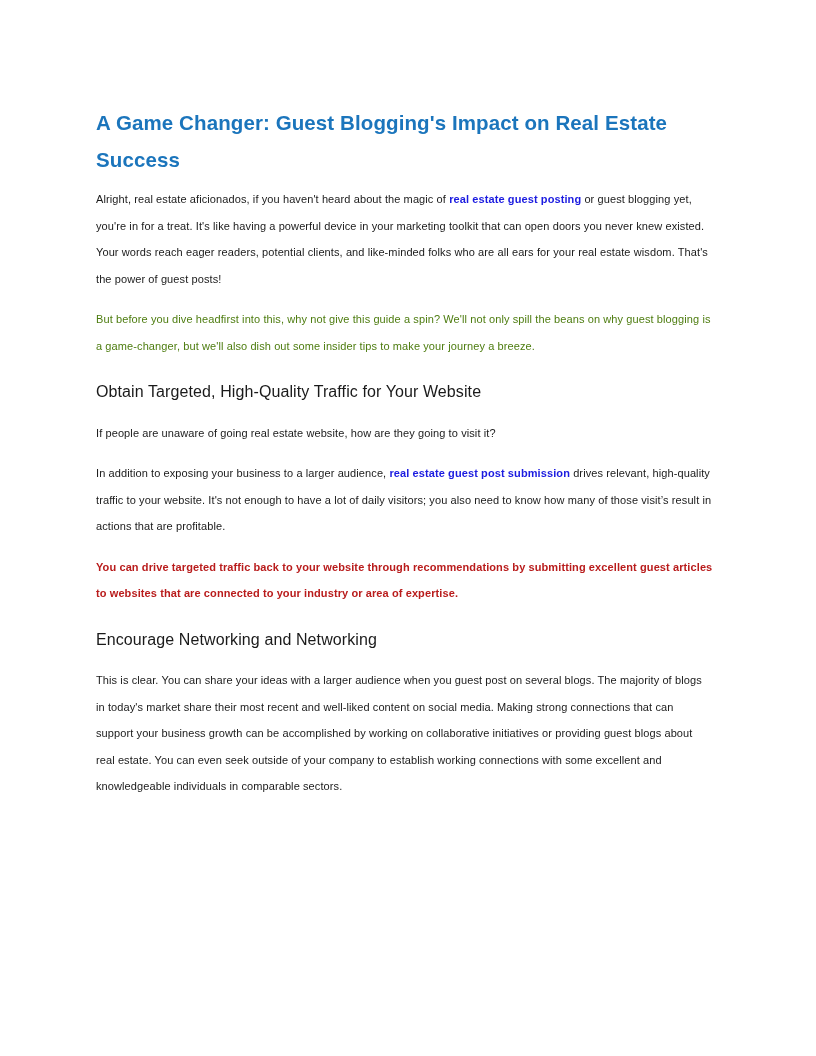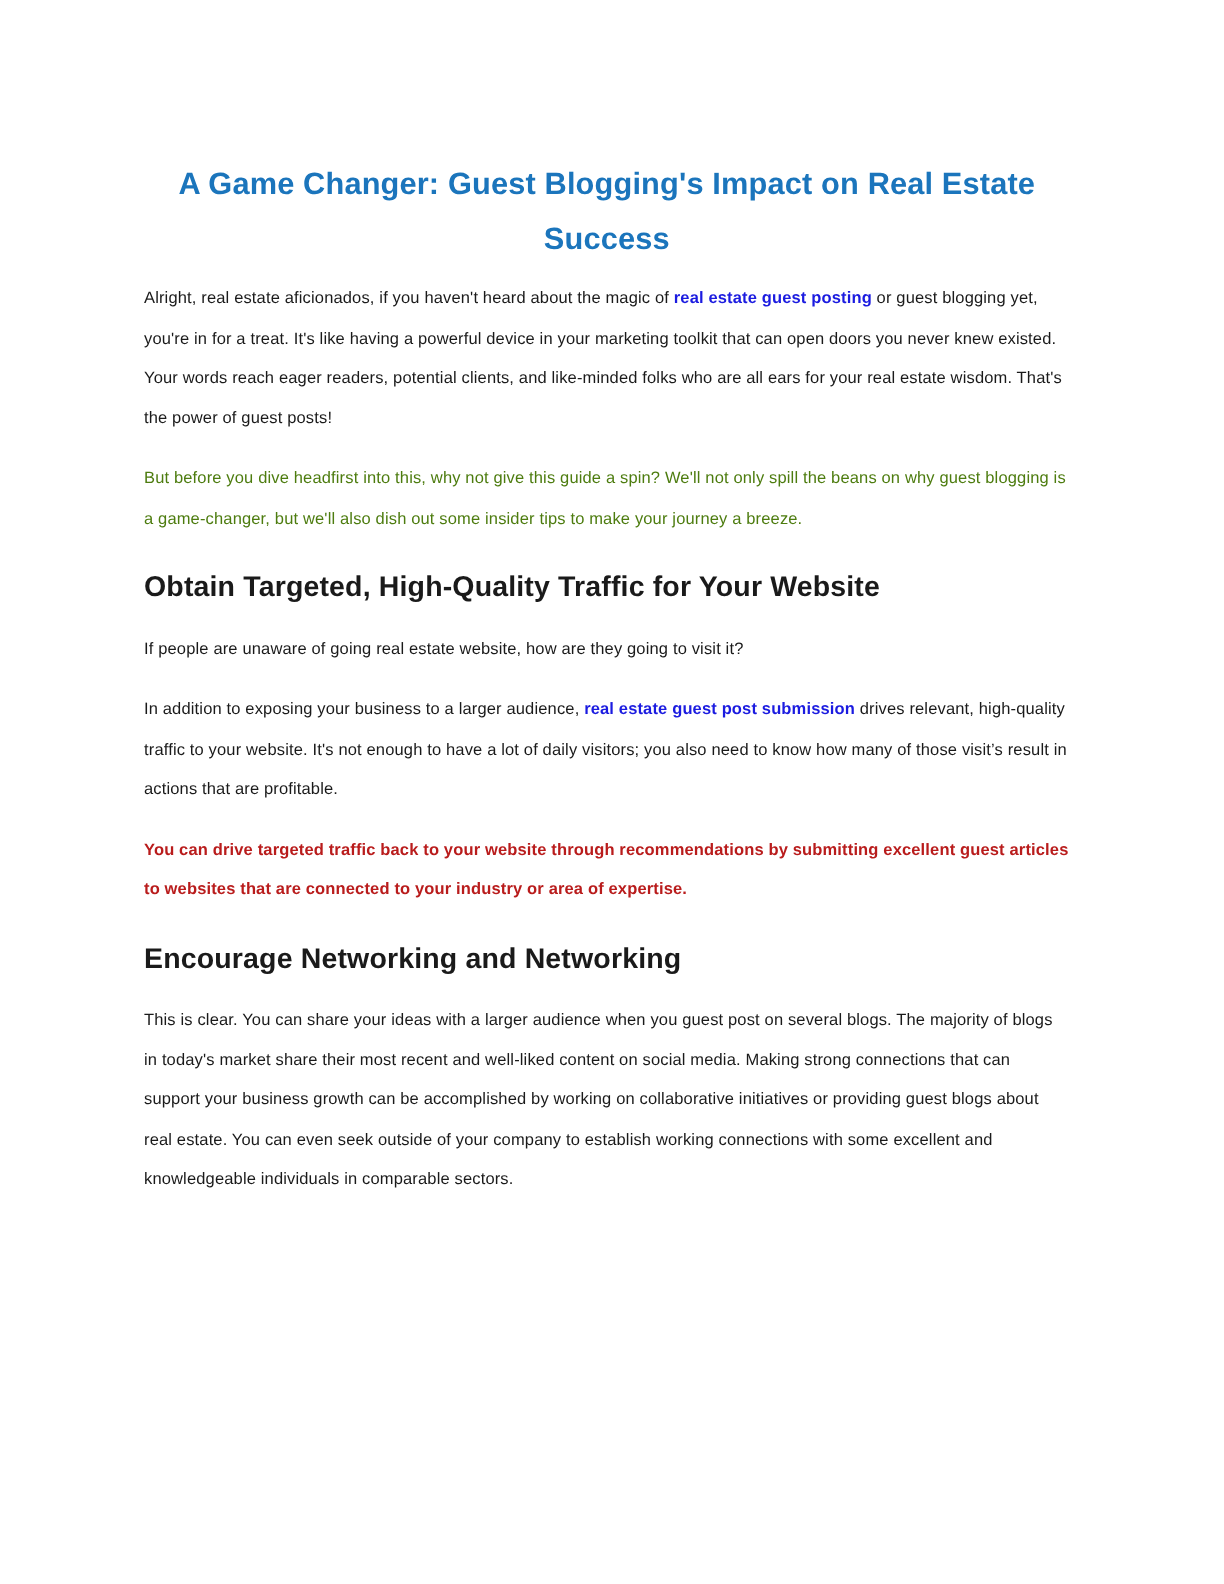--- a/index.html
+++ b/index.html
@@ -17,33 +17,33 @@
     box-sizing: border-box;
     background: #ffffff;
     padding: 104px 103px 0 96px;
     overflow: hidden;
   }
   .doc-title {
     margin: 0 0 8px 0;
     font-size: 20.5px;
     font-weight: bold;
     line-height: 37px;
-    text-align: center;
+    text-align: left;
     letter-spacing: 0.1px;
   }
   .para {
     margin: 0 0 14px 0;
     font-size: 11px;
     line-height: 26.5px;
     letter-spacing: 0.1px;
   }
   .section-heading {
     margin: 20px 0 14px 0;
-    font-size: 19px;
-    font-weight: bold;
+    font-size: 16px;
+    font-weight: normal;
     line-height: 26.5px;
     letter-spacing: 0.1px;
   }
   .inline-link {
     font-weight: bold;
     text-decoration: none;
     cursor: pointer;
   }
 </style>
 </head>

